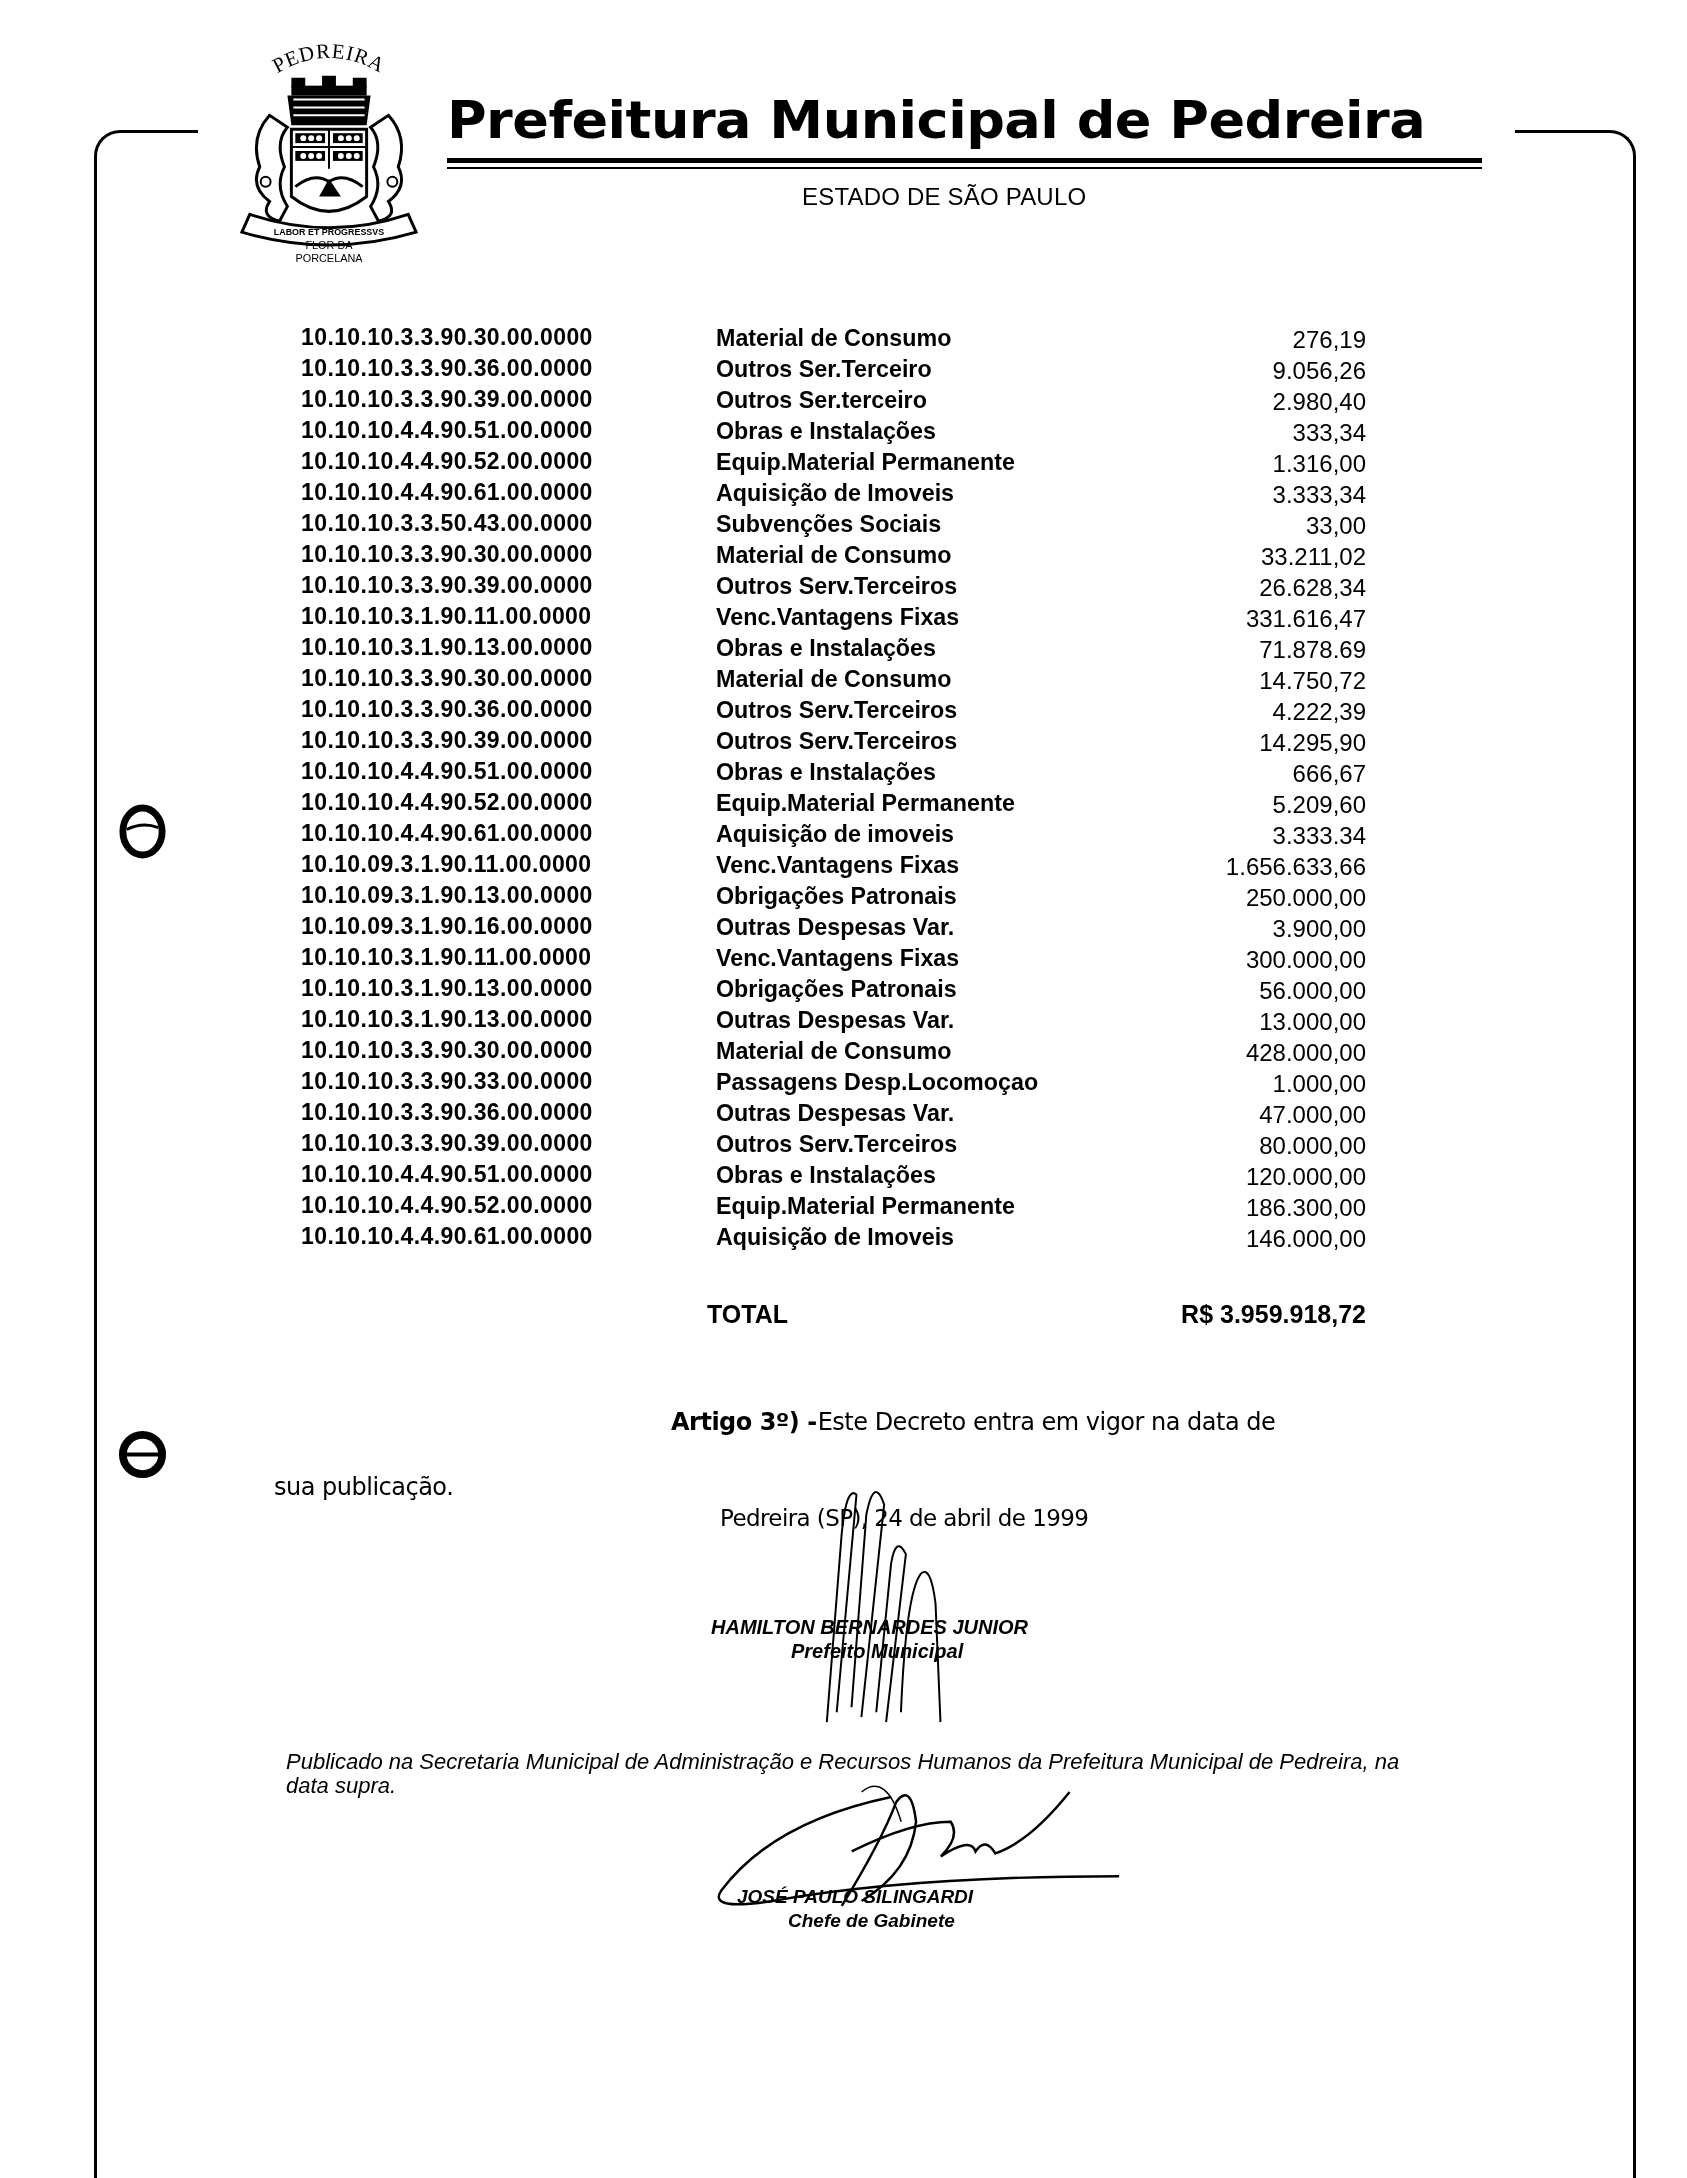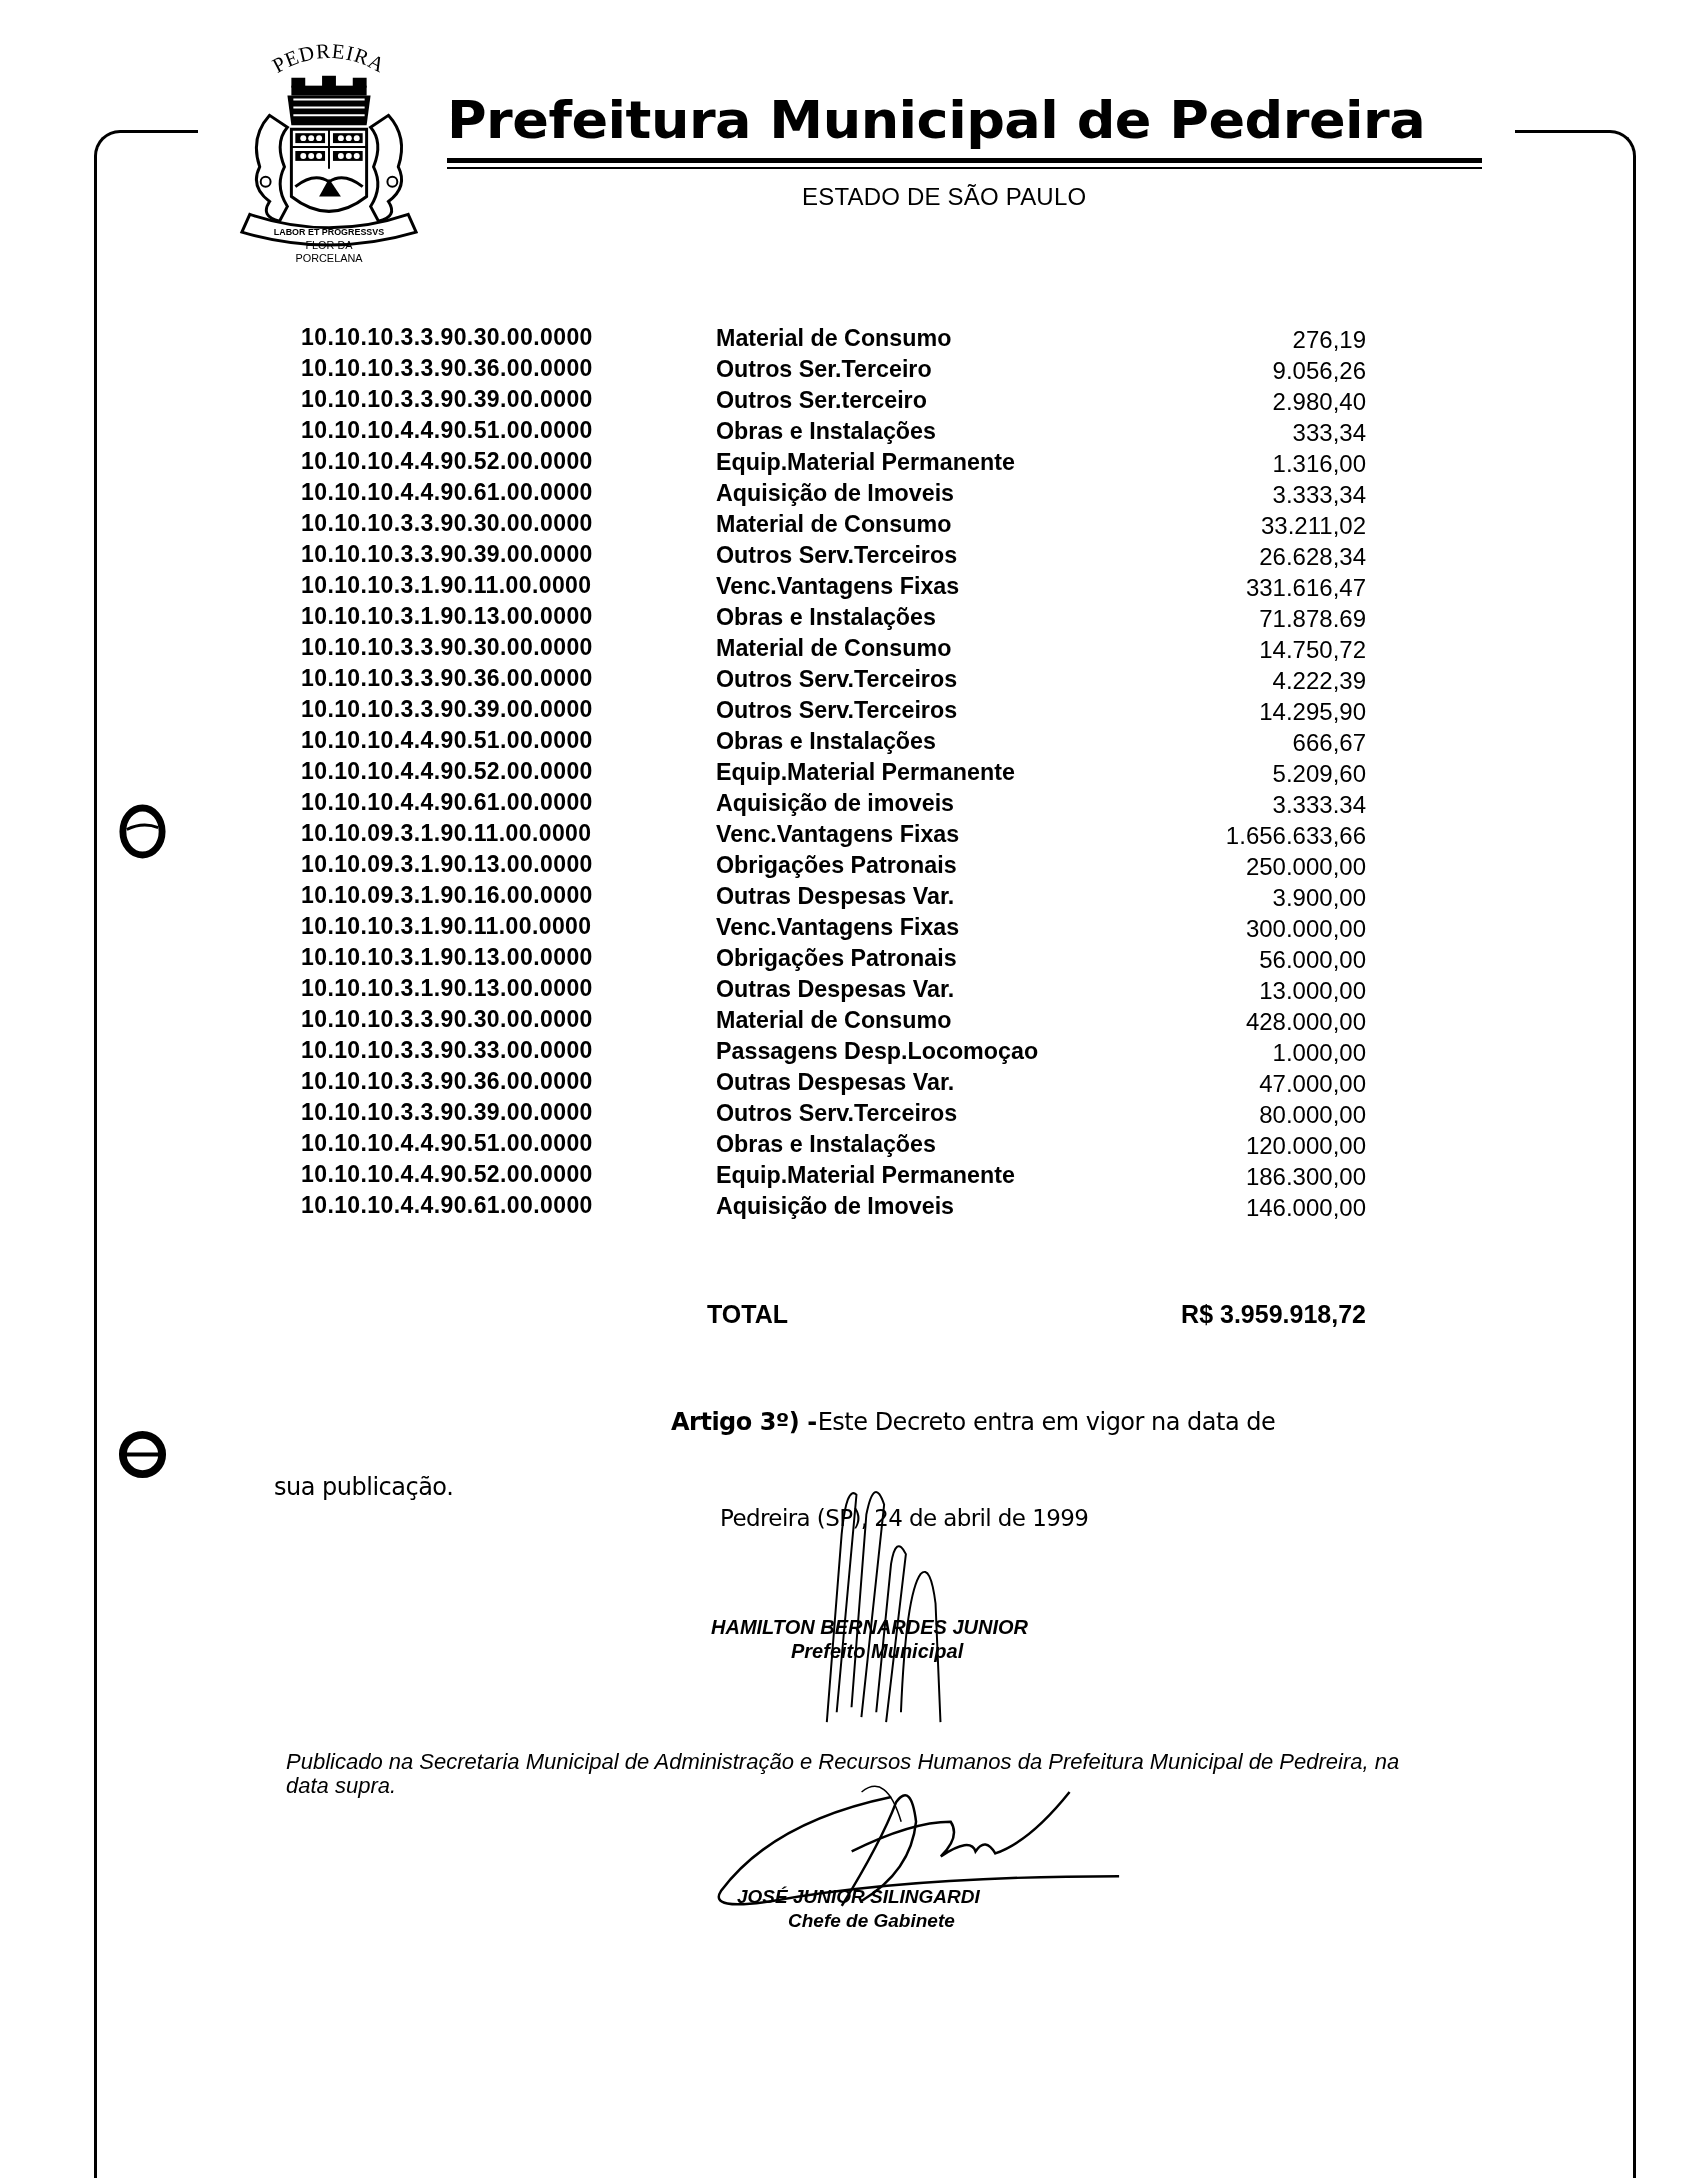--- a/index.html
+++ b/index.html
@@ -128,20 +128,25 @@
       <span class="code">10.10.10.4.4.90.52.00.0000</span>
       <span class="desc">Equip.Material Permanente</span>
       <span class="val">1.316,00</span>
     </div>
     <div class="row">
       <span class="code">10.10.10.4.4.90.61.00.0000</span>
       <span class="desc">Aquisição de Imoveis</span>
       <span class="val">3.333,34</span>
     </div>
     <div class="row">
+      <span class="code">10.10.10.3.3.50.43.00.0000</span>
+      <span class="desc">Subvenções Sociais</span>
+      <span class="val">33,00</span>
+    </div>
+    <div class="row">
       <span class="code">10.10.10.3.3.90.30.00.0000</span>
       <span class="desc">Material de Consumo</span>
       <span class="val">33.211,02</span>
     </div>
     <div class="row">
       <span class="code">10.10.10.3.3.90.39.00.0000</span>
       <span class="desc">Outros Serv.Terceiros</span>
       <span class="val">26.628,34</span>
     </div>
     <div class="row">
@@ -270,21 +275,21 @@
 <div class="role1">Prefeito Municipal</div>
 
 <div class="published">Publicado na Secretaria Municipal de Administração e Recursos Humanos da Prefeitura Municipal de Pedreira, na data supra.</div>
 
 <svg class="sig" style="left:713px; top:1782px; width:416px; height:129px;" viewBox="0 0 420 130">
   <path d="M 180 15 Q 60 40 8 110 Q -5 130 60 120 Q 200 95 410 95" fill="none" stroke="#000" stroke-width="2.5"></path>
   <path d="M 130 125 Q 170 60 185 20 Q 200 0 205 40 Q 200 90 150 120" fill="none" stroke="#000" stroke-width="2.5"></path>
   <path d="M 140 70 Q 200 40 240 40 Q 250 55 230 75 Q 260 55 265 70 Q 275 55 285 72 Q 320 60 360 10" fill="none" stroke="#000" stroke-width="2.5"></path>
   <path d="M 150 10 Q 175 -10 190 40" fill="none" stroke="#000" stroke-width="1.5"></path>
 </svg>
-<div class="signer2">JOSÉ JUNIOR SILINGARDI</div>
+<div class="signer2">JOSÉ PAULO SILINGARDI</div>
 <div class="role2">Chefe de Gabinete</div>
 
 <svg class="punch" style="left:117px; top:800px; width:51px; height:61px;" viewBox="0 0 52 62">
   <ellipse cx="26" cy="32" rx="20" ry="24" fill="none" stroke="#000" stroke-width="7"></ellipse>
   <path d="M 10 30 Q 26 22 42 28" fill="none" stroke="#000" stroke-width="3"></path>
 </svg>
 <svg class="punch" style="left:117px; top:1429px; width:51px; height:51px;" viewBox="0 0 52 52">
   <ellipse cx="26" cy="26" rx="20" ry="20" fill="none" stroke="#000" stroke-width="8"></ellipse>
   <path d="M 8 26 L 44 26" stroke="#000" stroke-width="4"></path>
 </svg>

